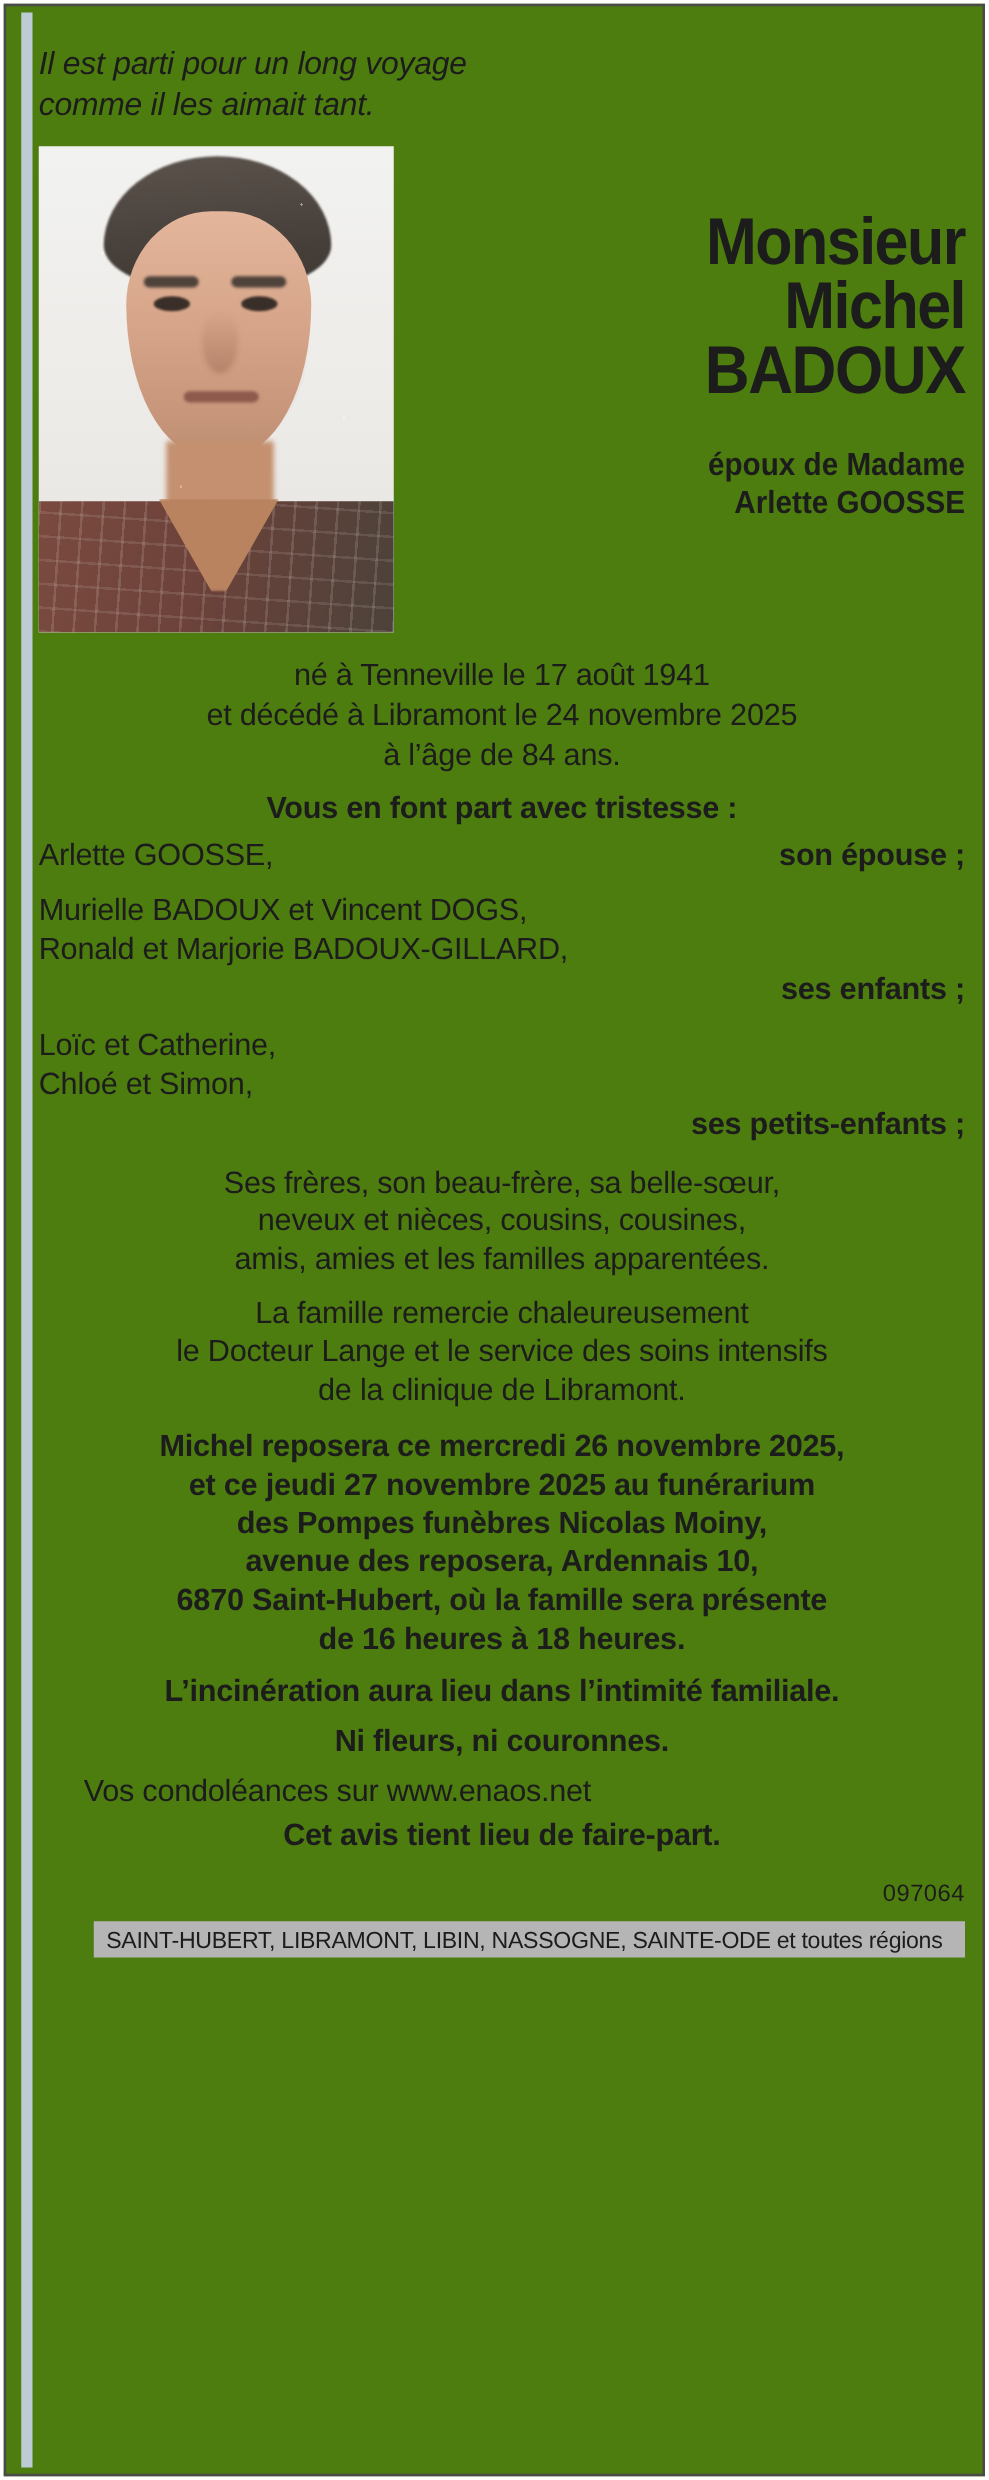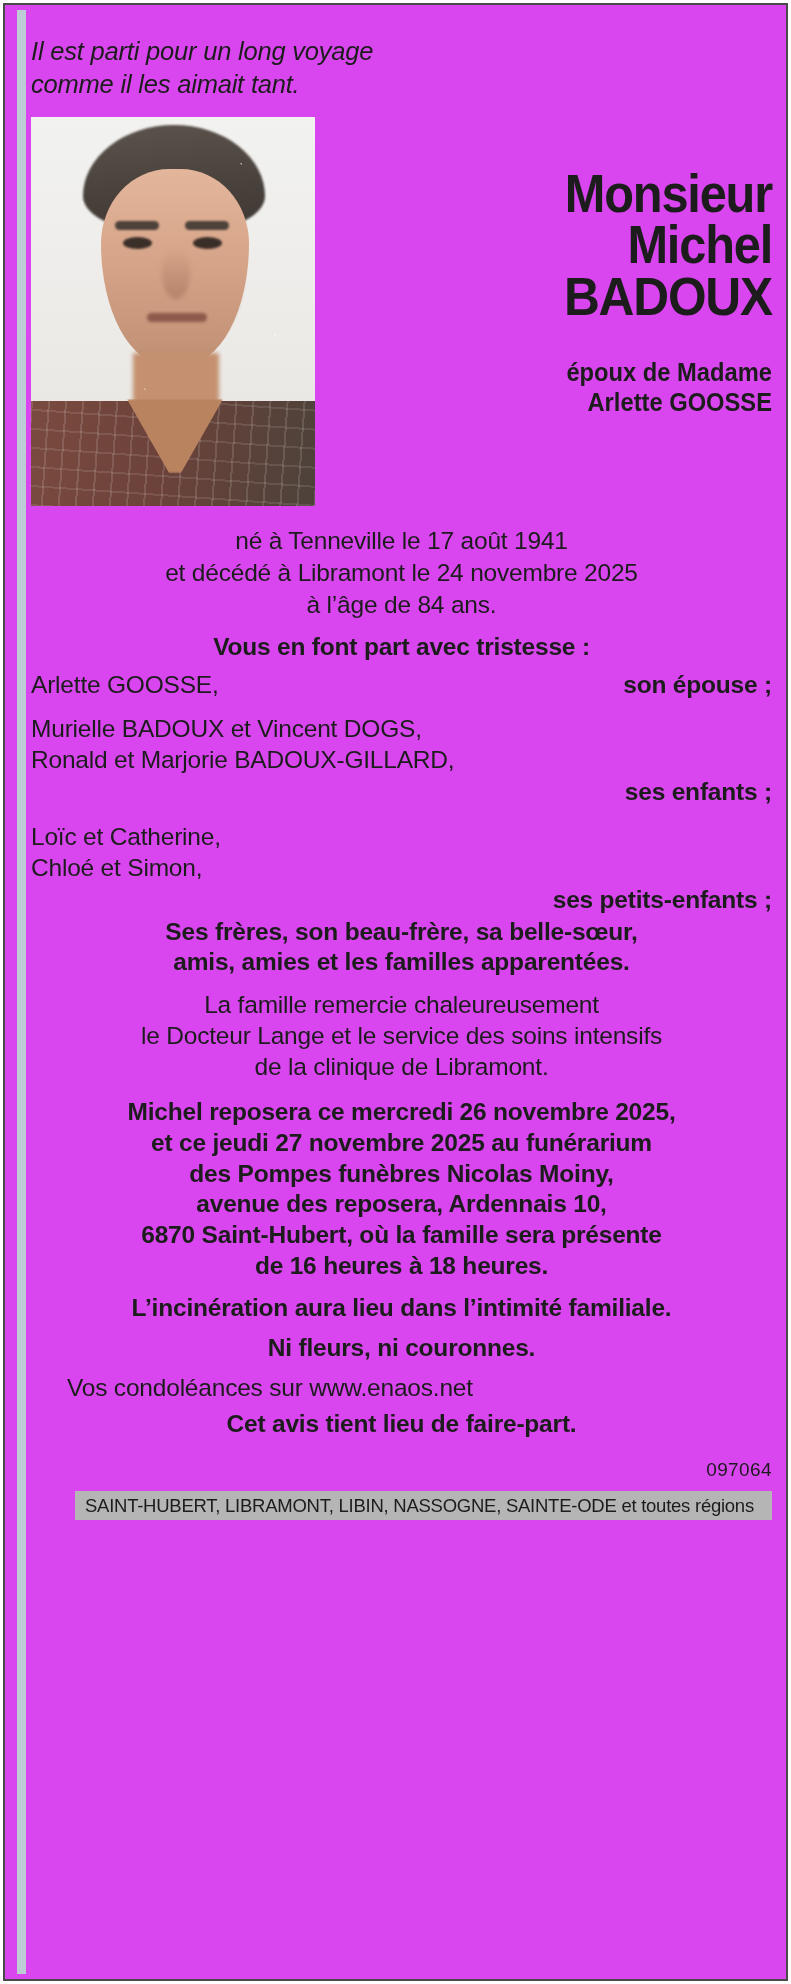--- a/index.html
+++ b/index.html
@@ -20,21 +20,21 @@
   }
   
   .frame {
     position: absolute;
     left: 3px;
     top: 3px;
     right: 3px;
     bottom: 3px;
     border: 2px solid #4a4a4a;
     box-sizing: border-box;
-    background: #d946ef;
+    background: #4d7c0f;
   }
   
   .left-rule {
     position: absolute;
     left: 12px;
     top: 5px;
     bottom: 5px;
     width: 9px;
     background: #bdcbd4;
   }
@@ -195,21 +195,21 @@
   .right  { text-align: right; }
   .left   { text-align: left; }
   .bold   { font-weight: 700; }
   .tight  { line-height: 1.26; }
 
   .block-born { margin-top: 12px; }
   .block-announce { margin-top: 10px; }
   .block-spouse { margin-top: 6px; }
   .block-children { margin-top: 14px; }
   .block-gcnames { margin-top: 14px; }
-  .block-relatives { margin-top: 1px; font-weight: bold; }
+  .block-relatives { margin-top: 16px; }
   .block-thanks { margin-top: 12px; }
   .block-repose { margin-top: 14px; }
   .block-incin { margin-top: 10px; }
   .block-flowers { margin-top: 8px; }
   .block-cond { margin-top: 8px; margin-left: 36px; }
   .block-avis { margin-top: 4px; }
 
   .row-split {
     display: flex;
     justify-content: space-between;
@@ -379,20 +379,21 @@
         <div class="p right bold">ses enfants ;</div>
 
         <div class="p left block-gcnames tight">
           <div>Loïc et Catherine,</div>
           <div>Chloé et Simon,</div>
         </div>
         <div class="p right bold">ses petits-enfants ;</div>
 
         <div class="p center block-relatives tight">
           <div>Ses frères, son beau-frère, sa belle-sœur,</div>
+          <div>neveux et nièces, cousins, cousines,</div>
           <div>amis, amies et les familles apparentées.</div>
         </div>
 
         <div class="p center block-thanks tight">
           <div>La famille remercie chaleureusement</div>
           <div>le Docteur Lange et le service des soins intensifs</div>
           <div>de la clinique de Libramont.</div>
         </div>
 
         <div class="p center bold block-repose tight">

